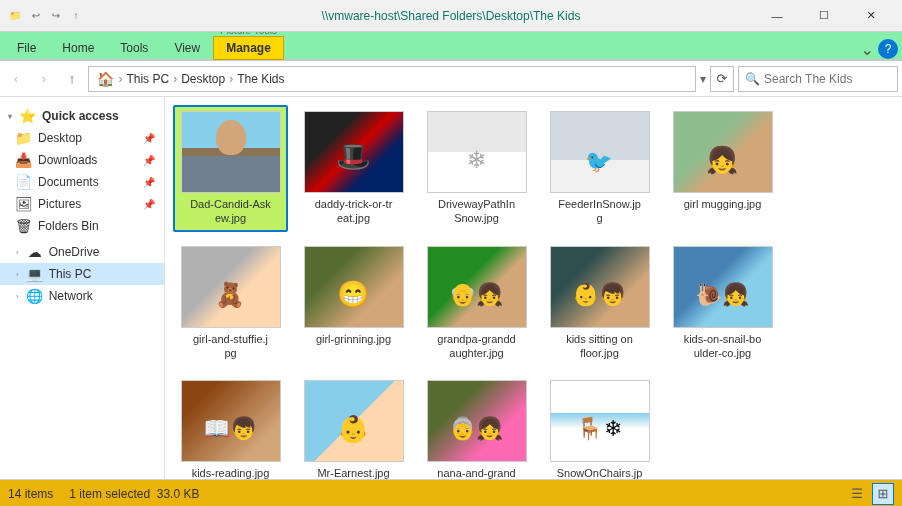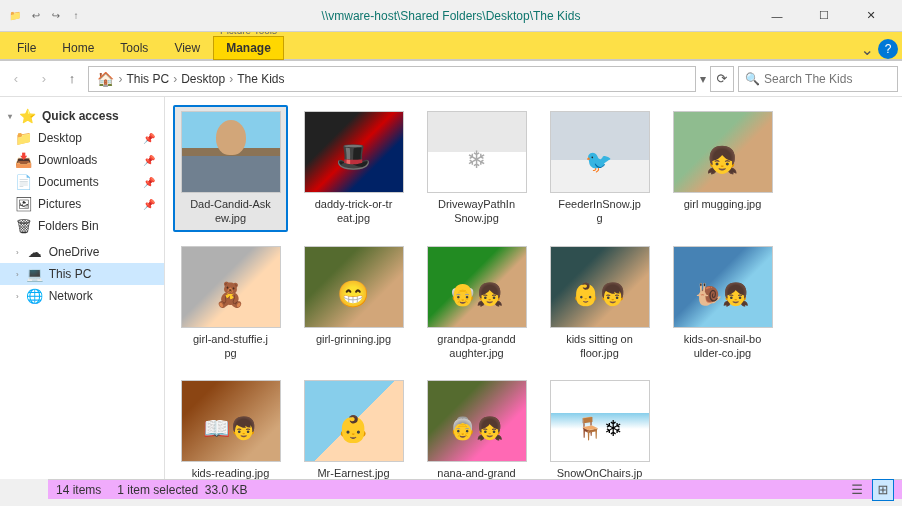--- a/index.html
+++ b/index.html
@@ -35,21 +35,21 @@
       justify-content: center;
       font-size: 11px;
       color: #333;
       cursor: pointer;
       background: transparent;
       border: none;
     }
 
     
     .ribbon {
-      background: #fde047;
+      background: #86efac;
       border-bottom: 1px solid #c8c8c8;
     }
     .ribbon-tabs {
       display: flex;
       align-items: flex-end;
       height: 28px;
       padding: 0 4px;
       border-bottom: 1px solid #c8c8c8;
     }
     .ribbon-tab {
@@ -199,21 +199,21 @@
     .file-item {
       width: 115px;
       display: flex;
       flex-direction: column;
       align-items: center;
       padding: 4px;
       cursor: pointer;
       border: 2px solid transparent;
       border-radius: 2px;
     }
-    .file-item.selected { background: #e5e5e5; border-color: #0078d7; }
+    .file-item.selected { background: #bef264; border-color: #0078d7; }
     .file-thumb {
       width: 100px;
       height: 82px;
       background: #ddd;
       border: 1px solid #ccc;
       display: flex;
       align-items: center;
       justify-content: center;
       overflow: hidden;
       margin-bottom: 4px;
@@ -234,30 +234,29 @@
     .thumb-grandpa { background: linear-gradient(135deg, #228b22 40%, #d2a679 60%); }
     .thumb-kids-sitting { background: linear-gradient(135deg, #2f4f4f 30%, #d2a679 70%); }
     .thumb-kids-snail { background: linear-gradient(135deg, #4682b4 40%, #87ceeb 60%); }
     .thumb-kids-reading { background: linear-gradient(135deg, #8b4513 20%, #d2a679 80%); }
     .thumb-earnest { background: linear-gradient(135deg, #87ceeb 50%, #ffd8b0 50%); }
     .thumb-nana { background: linear-gradient(135deg, #556b2f 30%, #ff69b4 70%); }
     .thumb-snow-chairs { background: linear-gradient(180deg, #fff 40%, #87ceeb 40%, #fff 60%); }
 
     
     .status-bar {
-      height: 20px;
-      background: #f0abfc;
+      height: 28px;
+      background: #eab308;
       border-top: 1px solid #d0d0d0;
       display: flex;
       align-items: center;
       padding: 0 8px;
       gap: 16px;
       font-size: 12px;
       color: #333;
-      margin-left: 48px;
     }
     .status-bar-right {
       margin-left: auto;
       display: flex;
       gap: 4px;
       align-items: center;
     }
     .view-btn {
       width: 22px;
       height: 22px;

